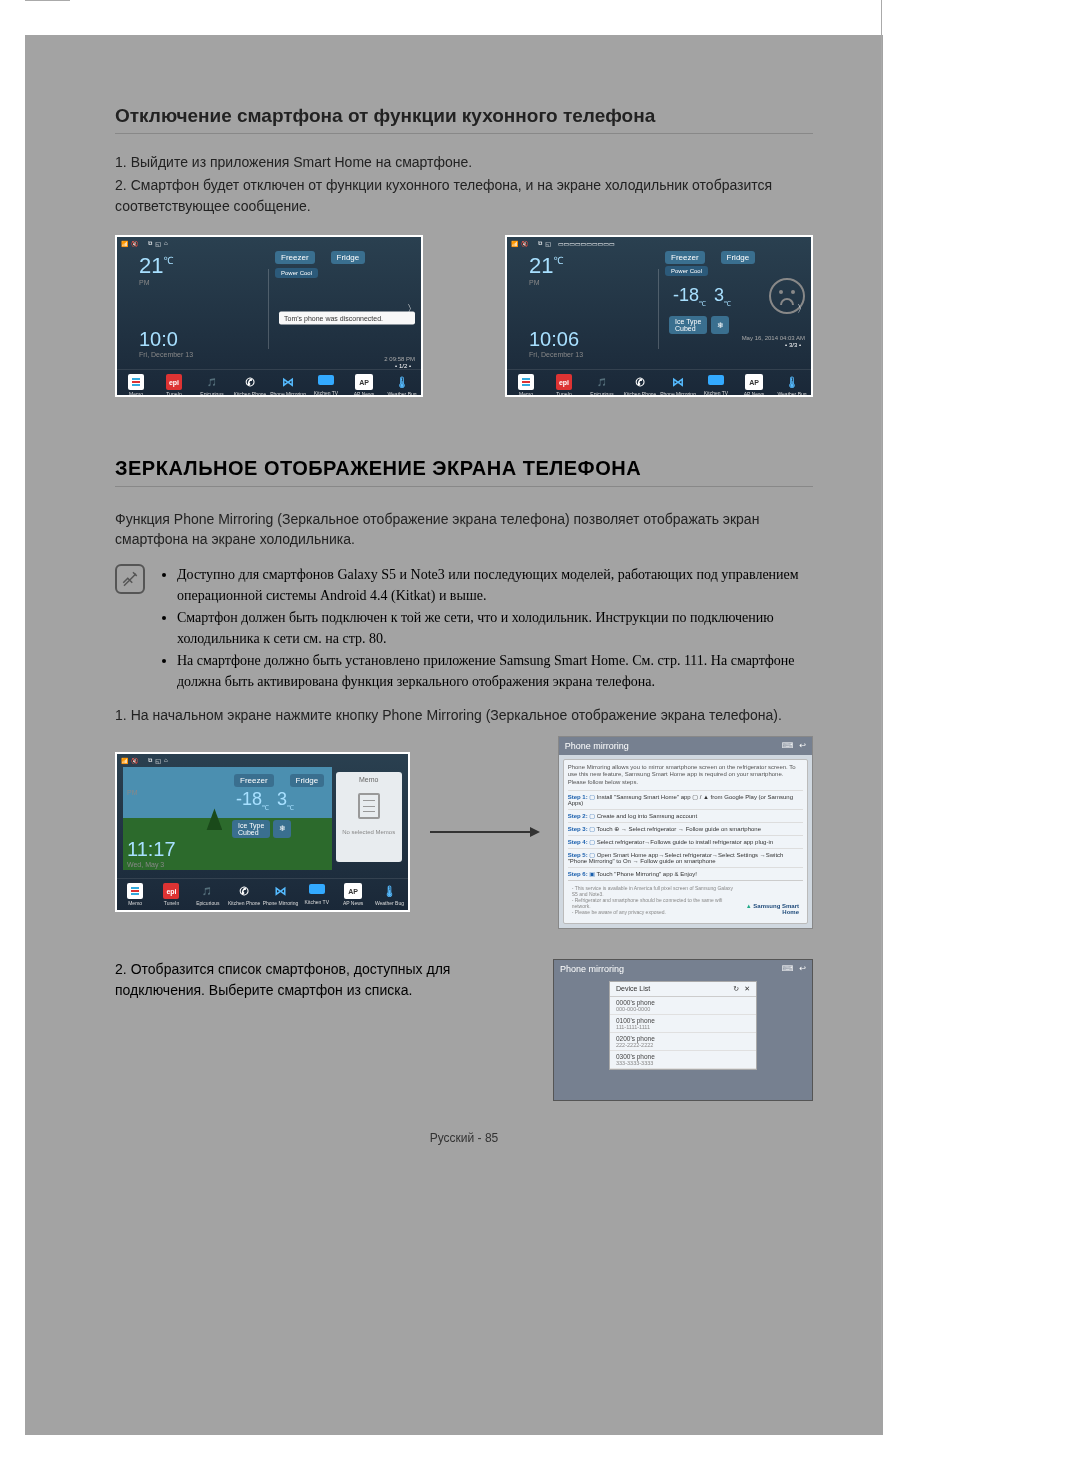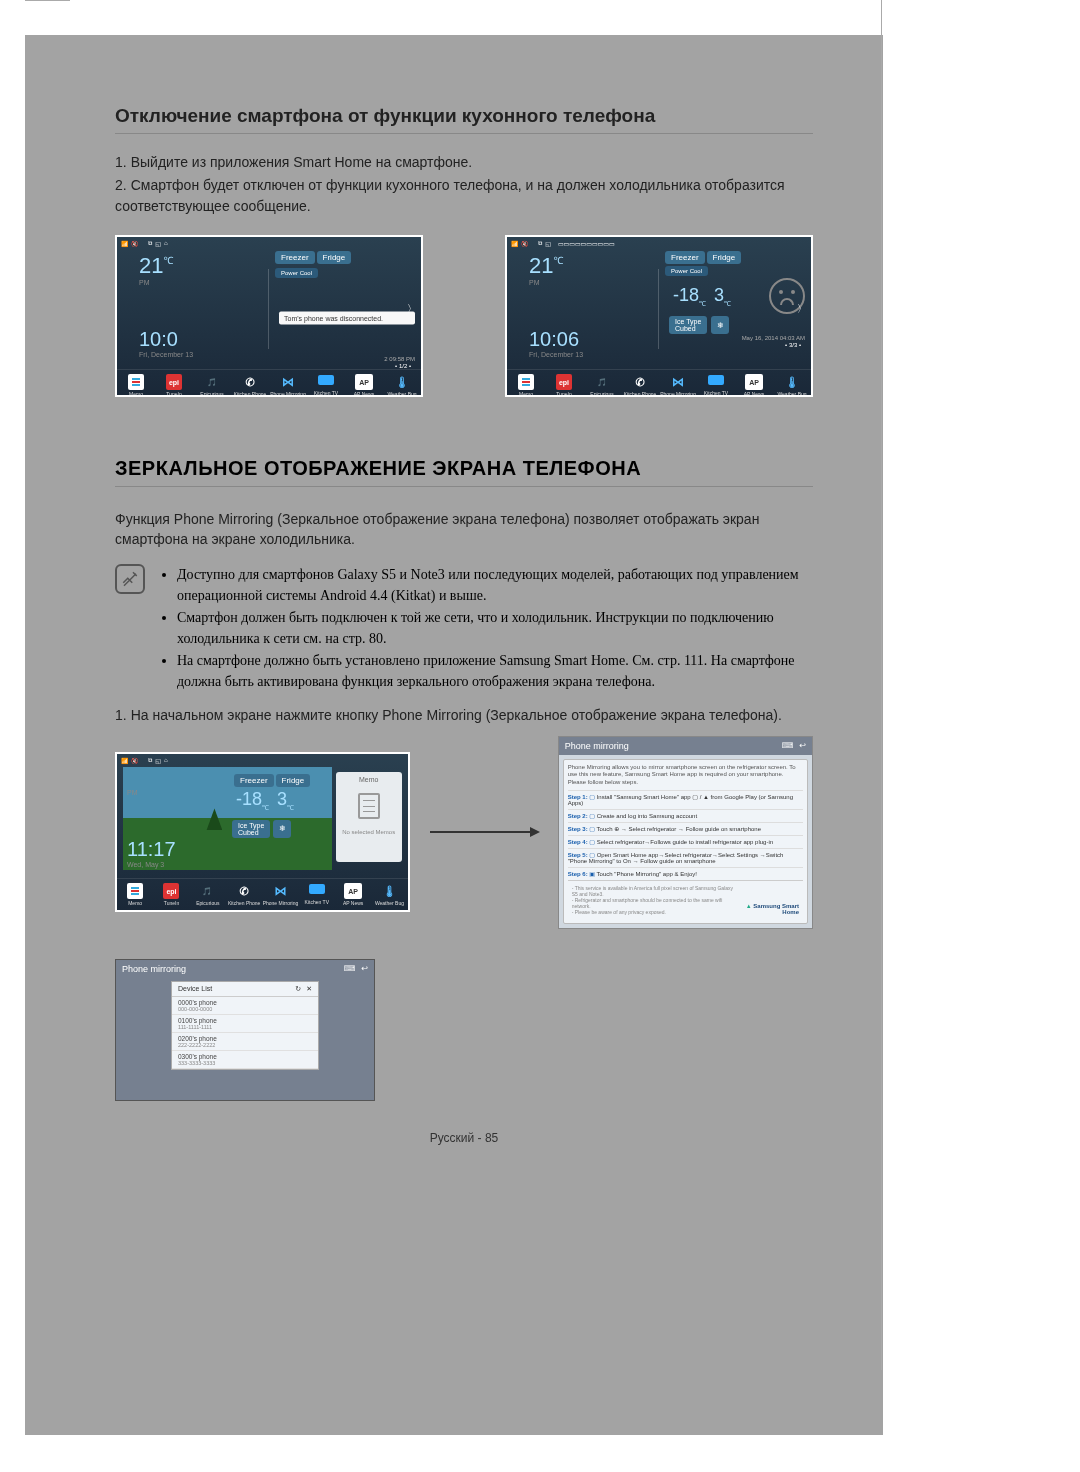--- a/index.html
+++ b/index.html
@@ -78,21 +78,21 @@
     .fs-body { display: flex; height: 120px; padding-left: 16px; }
     .fs-left { flex: 1; padding: 4px 6px; position: relative; }
     .fs-right { width: 148px; display: flex; flex-direction: column; }
     .fs-temp { font-size: 22px; font-weight: 300; color: #a8e0ff; }
     .fs-temp-unit { font-size: 10px; vertical-align: top; }
     .fs-time { font-size: 20px; color: #a8e0ff; margin-top: 42px; }
     .fs-time-label { color: #888; font-size: 7px; }
     .fs-date { font-size: 7px; color: #888; }
     .fs-right-top {
       display: flex;
-      gap: 2px;
+      gap: 16px;
       padding: 2px;
       align-items: flex-end;
     }
     .fs-pill {
       background: #3a6f8f;
       border-radius: 3px;
       padding: 2px 6px;
       font-size: 8px;
       text-align: center;
     }
@@ -305,21 +305,21 @@
 </head>
 <body>
 
 <div class="page-outer">
   <div class="hairline-top"></div>
   <div class="page">
 
   <div class="section-title">Отключение смартфона от функции кухонного телефона</div>
   <ol class="steps">
     <li><span class="step-num">1.</span><span>Выйдите из приложения Smart Home на смартфоне.</span></li>
-    <li><span class="step-num">2.</span><span>Смартфон будет отключен от функции кухонного телефона, и на должен холодильника отобразится соответствующее сообщение.</span></li>
+    <li><span class="step-num">2.</span><span>Смартфон будет отключен от функции кухонного телефона, и на экране холодильник отобразится соответствующее сообщение.</span></li>
   </ol>
 
   <div class="screenshots-row">
 
     <div class="fridge-screen">
       <div class="fs-statusbar">
         <span>📶</span>
         <span>🔇</span>
         <span style="margin-left:6px;">⧉</span>
         <span>◱</span>
@@ -585,20 +585,23 @@
           <div style="white-space:pre-line;">- This service is available in America full pixel screen of Samsung Galaxy S5 and Note3.
 - Refrigerator and smartphone should be connected to the same wifi network.
 - Please be aware of any privacy exposed.</div>
           <div class="pm-samsung"><span style="color:#2a8;">▲</span> <span>Samsung Smart Home</span></div>
         </div>
       </div>
     </div>
   </div>
 
   <div class="step2-row">
+    <div class="step2-text">
+      <span class="step-num">2.</span><span>Отобразится список смартфонов, доступных для подключения. Выберите смартфон из списка.</span>
+    </div>
     <div class="devlist-dialog">
       <div class="pm-title">
         <span>Phone mirroring</span>
         <div class="pm-title-btns">
           <span>⌨</span>
           <span>↩</span>
         </div>
       </div>
       <div class="devlist-body">
         <div class="devlist-head">

